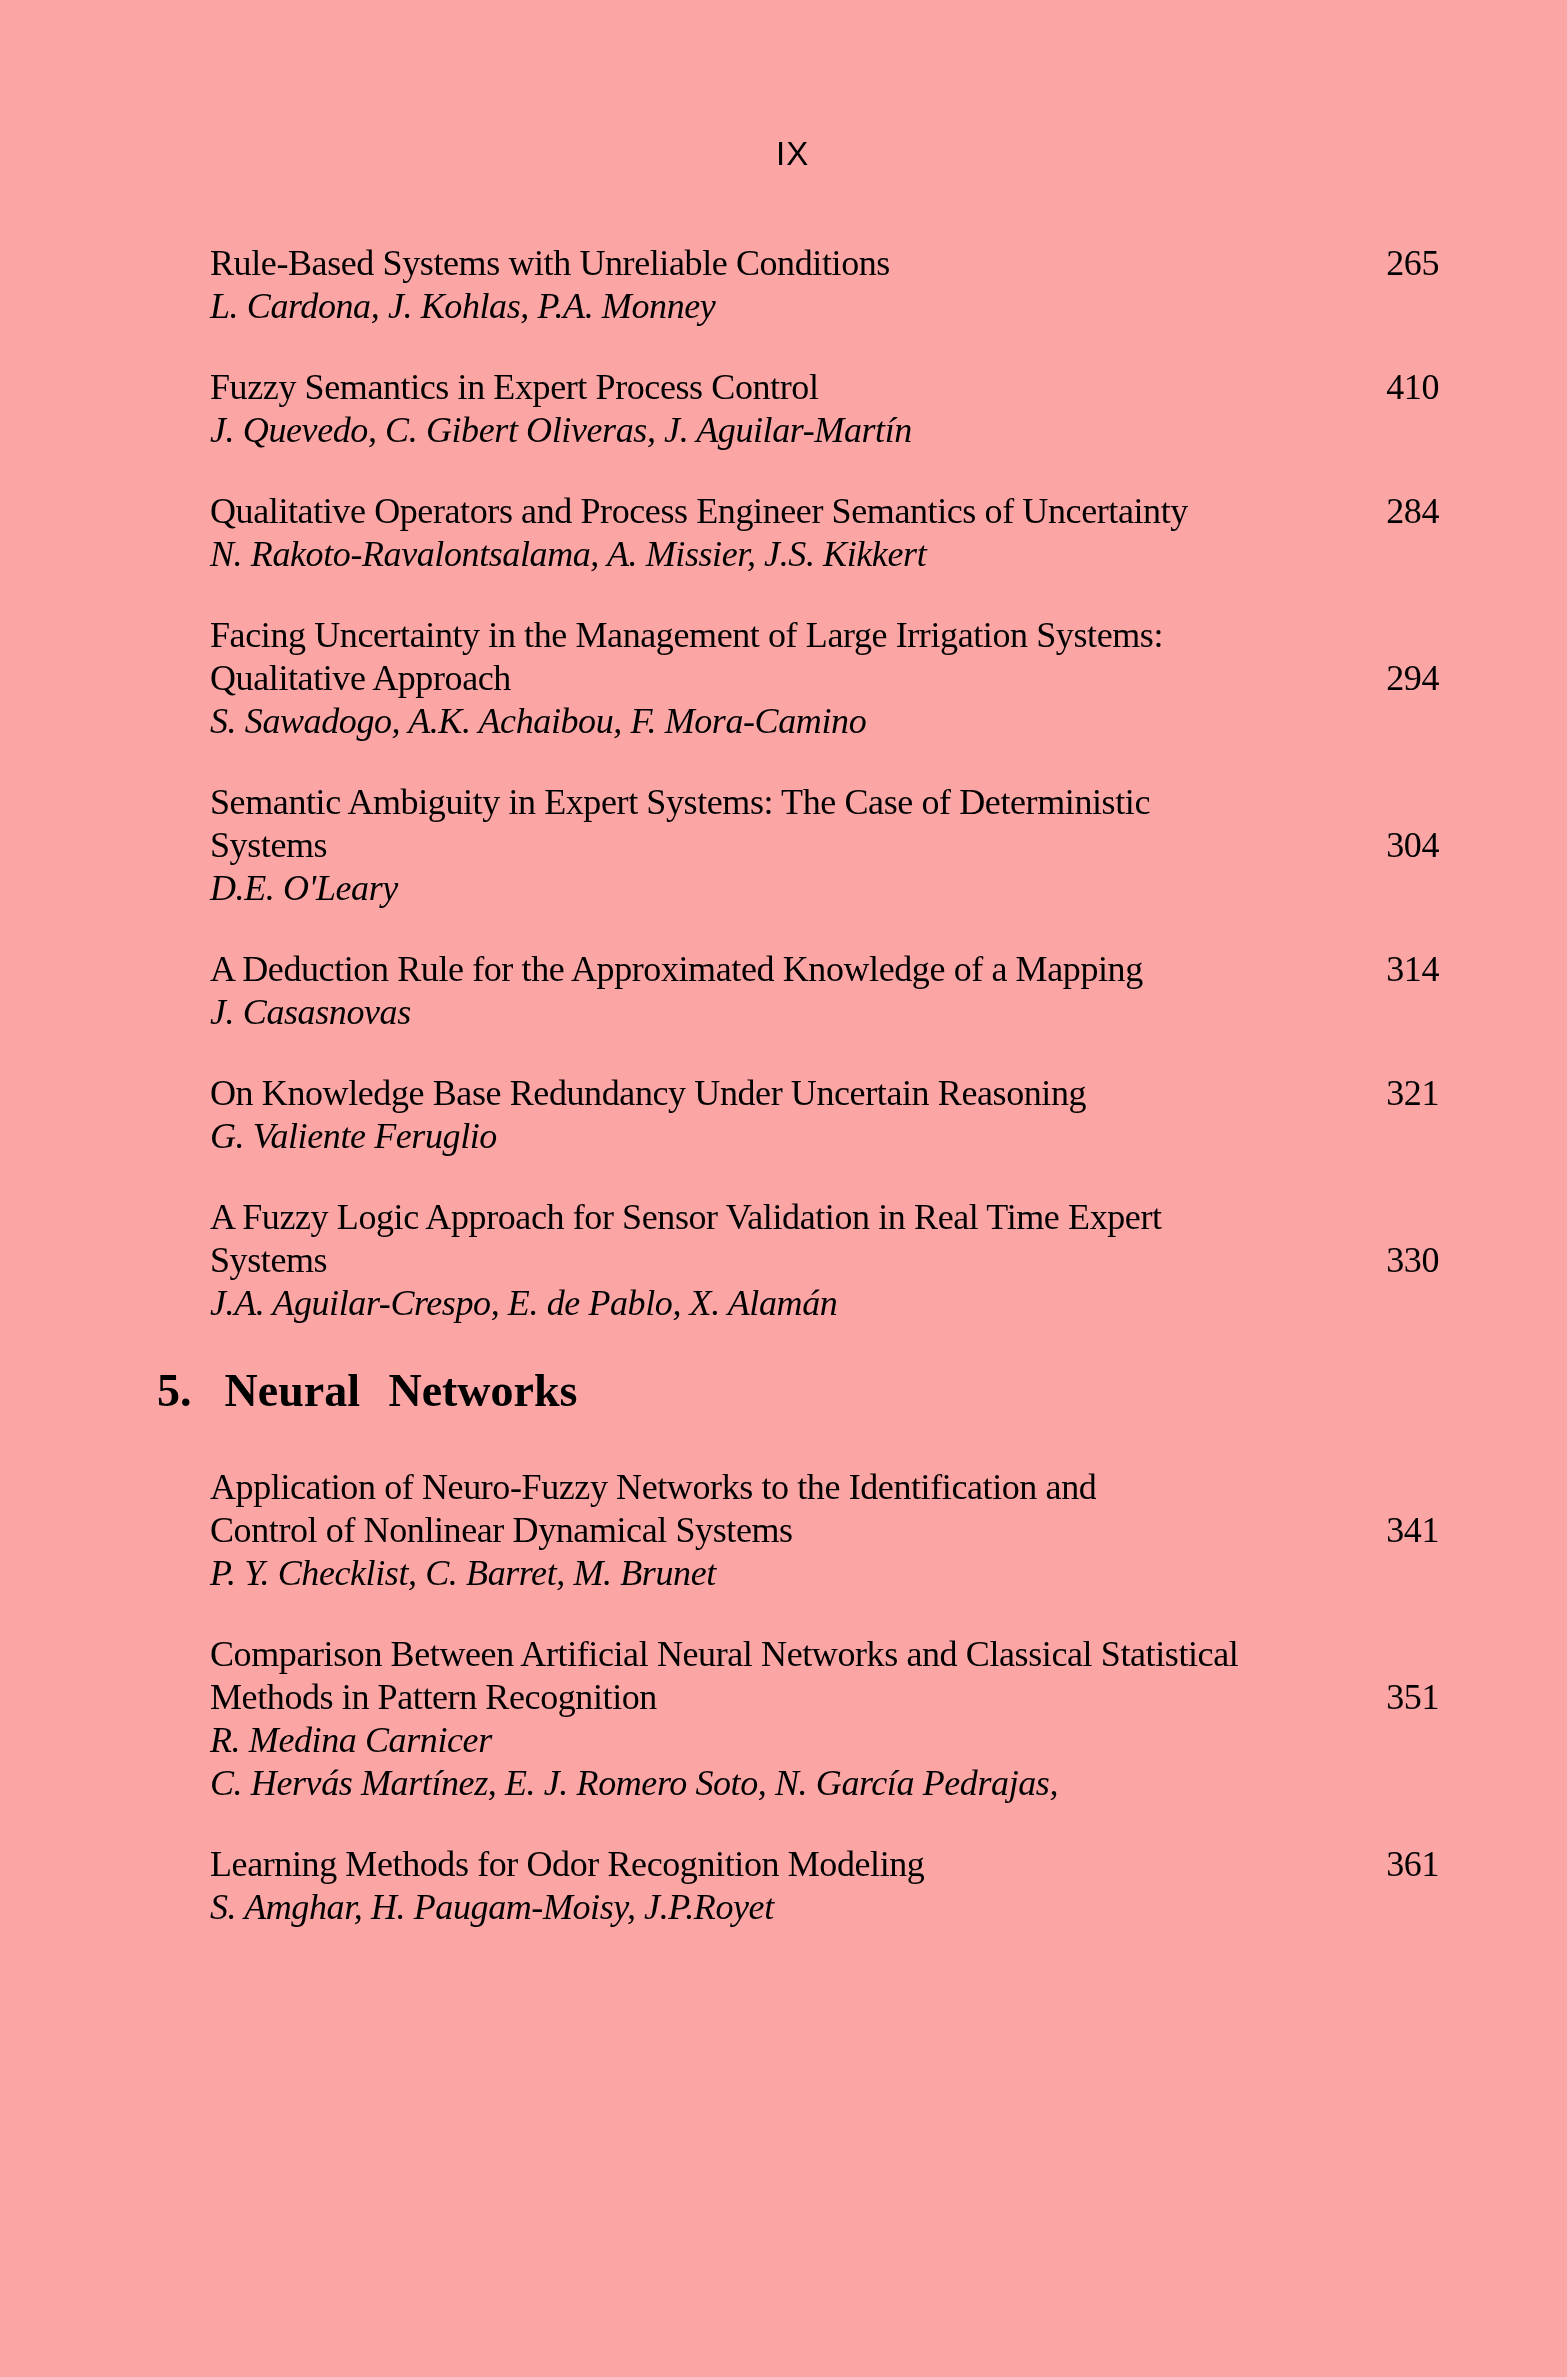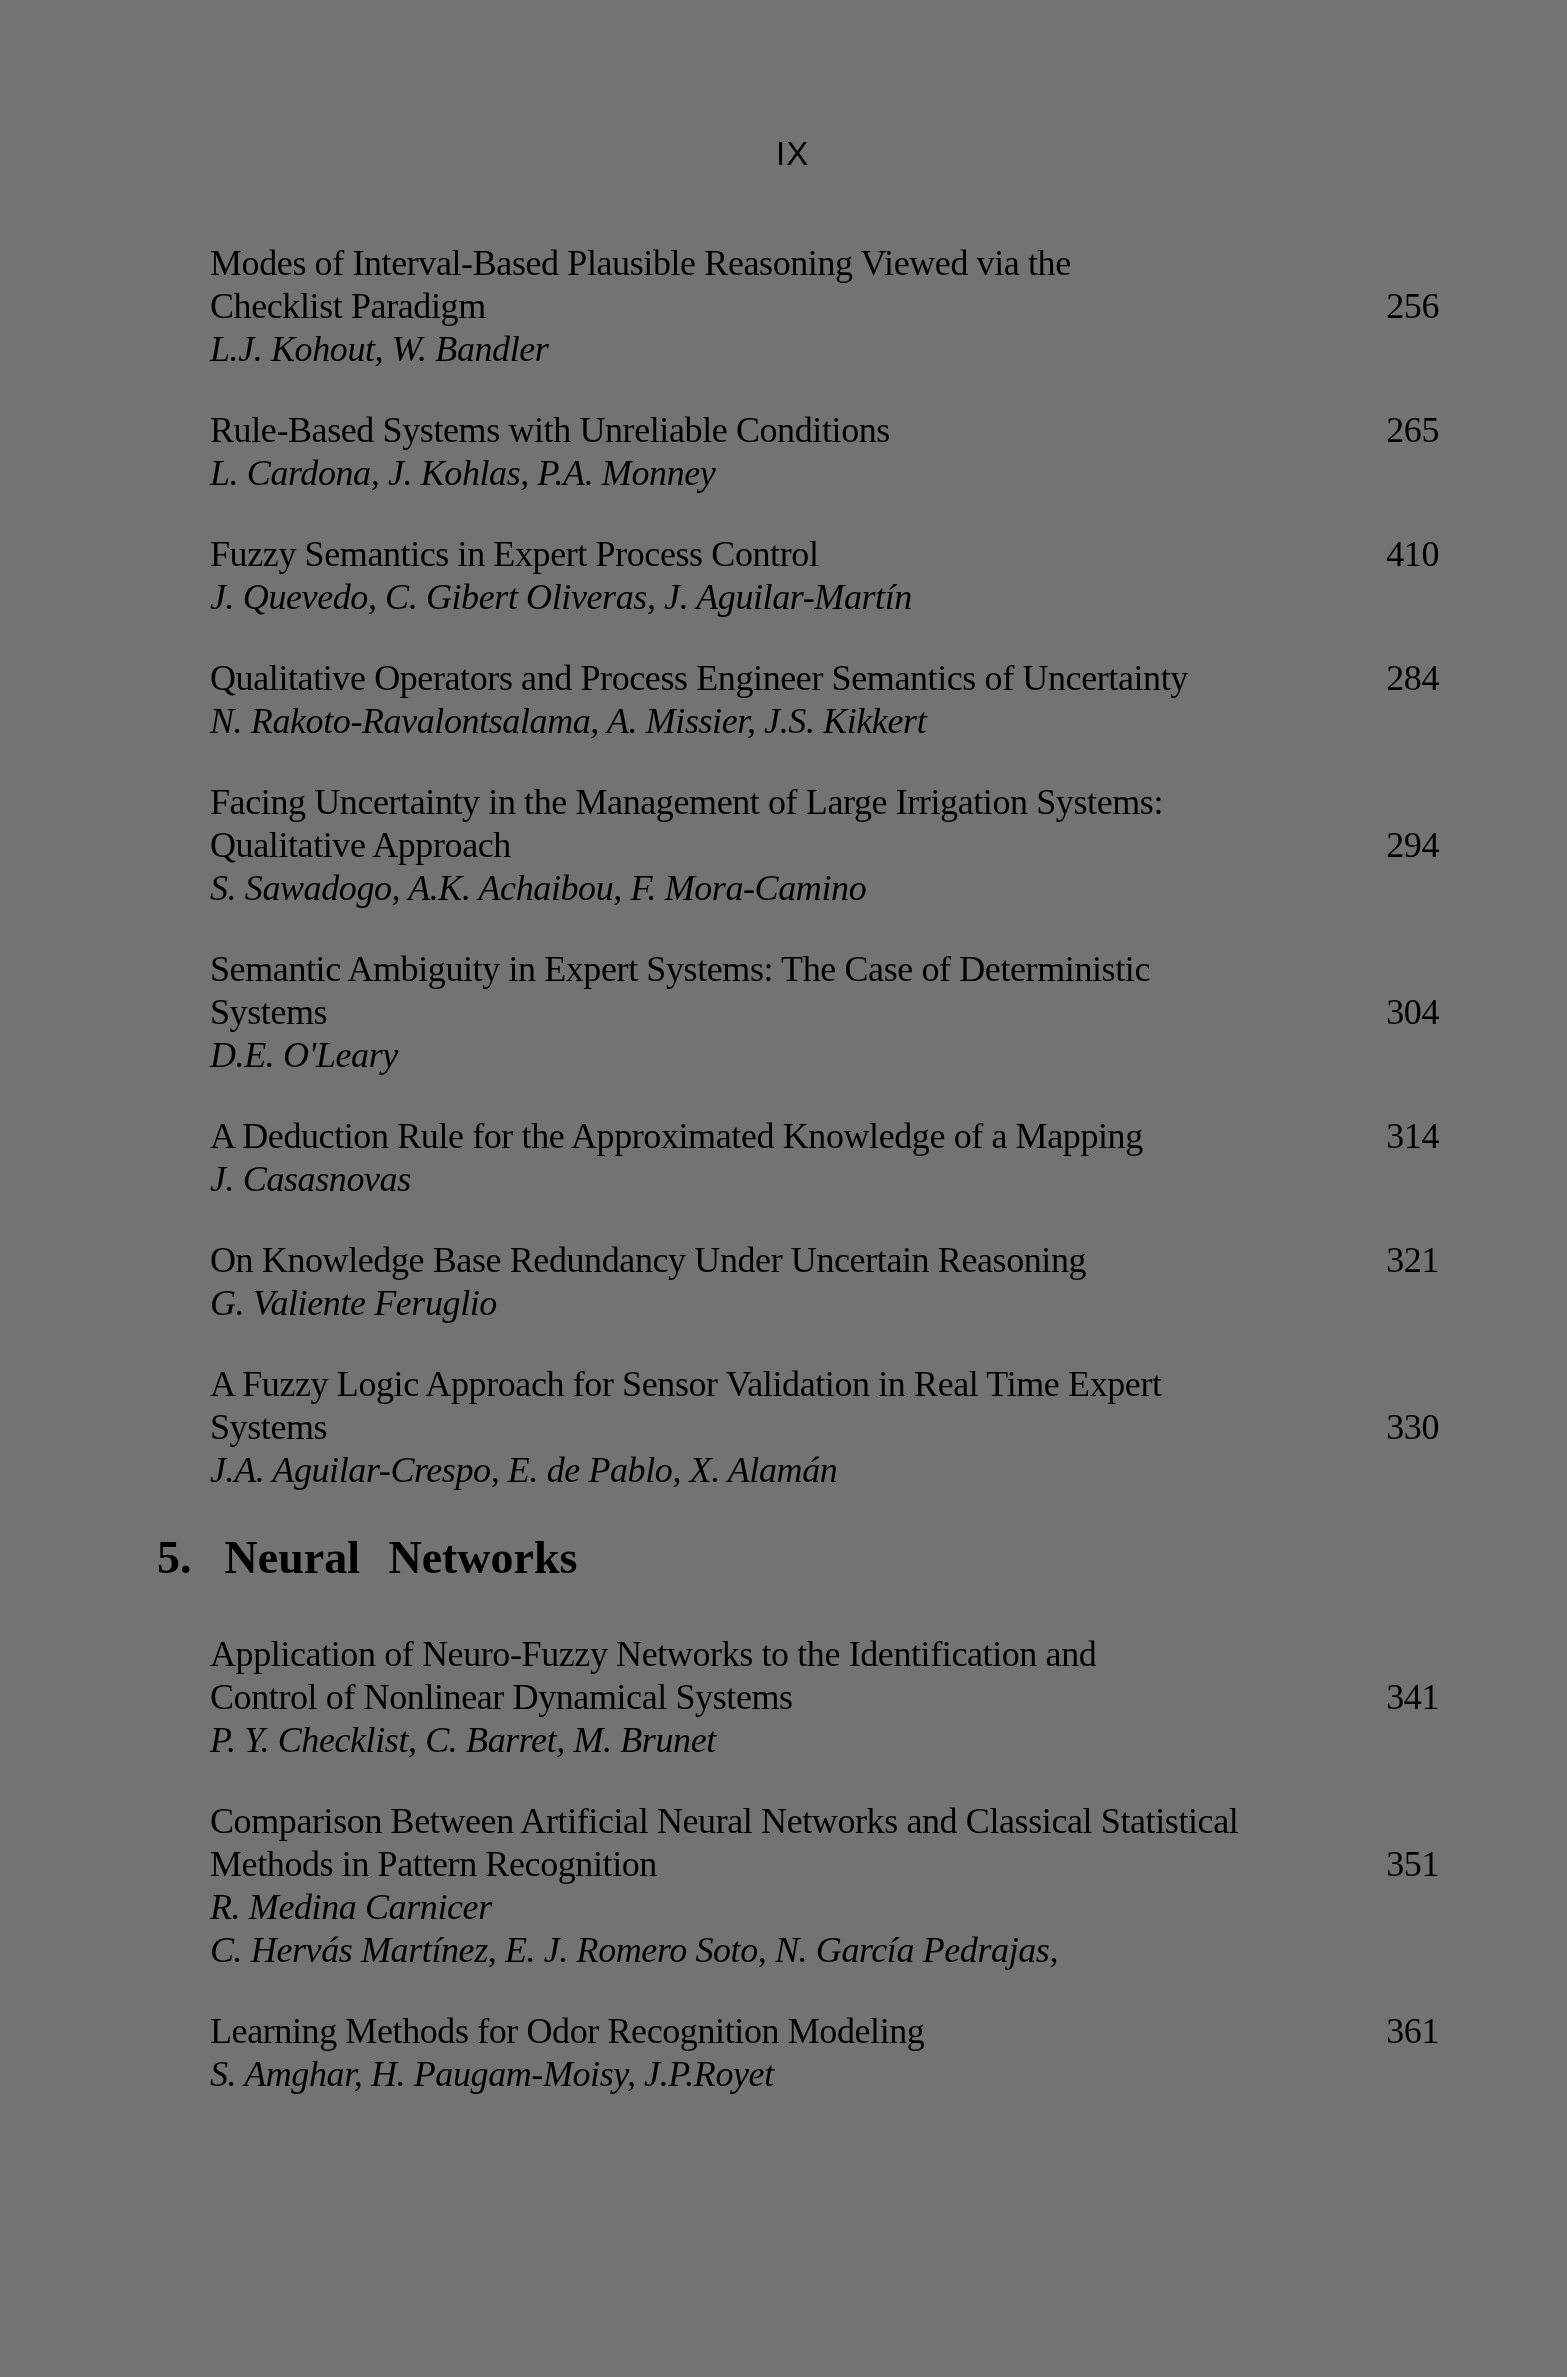--- a/index.html
+++ b/index.html
@@ -4,21 +4,21 @@
 <style>
   html, body {
     margin: 0;
     padding: 0;
     background: #ffffff;
   }
   .page {
     position: relative;
     width: 1568px;
     height: 2377px;
-    background: #737373;
+    background: #fca5a5;
     color: #000000;
     font-family: "Liberation Serif", serif;
     overflow: hidden;
   }
   .page-label {
     position: absolute;
     top: 135px;
     left: 0;
     width: 100%;
     text-align: center;
@@ -80,34 +80,20 @@
   }
 </style>
 </head>
 <body>
 
 <div class="page">
   <div class="page-label">IX</div>
 
   <div class="toc">
 
-  <div class="entry">
-    <div class="title-block">
-          <div class="title-line">
-            <span class="t">Modes of Interval-Based Plausible Reasoning Viewed via the</span>
-          </div>
-          <div class="title-line">
-            <span class="t">Checklist Paradigm</span>
-            <span class="page-num">256</span>
-          </div>
-        </div>
-    <div class="authors-block">
-          <div class="authors-line">L.J. Kohout, W. Bandler</div>
-        </div>
-  </div>
 
   <div class="entry">
     <div class="title-block">
           <div class="title-line">
             <span class="t">Rule-Based Systems with Unreliable Conditions</span>
             <span class="page-num">265</span>
           </div>
         </div>
     <div class="authors-block">
           <div class="authors-line">L. Cardona, J. Kohlas, P.A. Monney</div>

